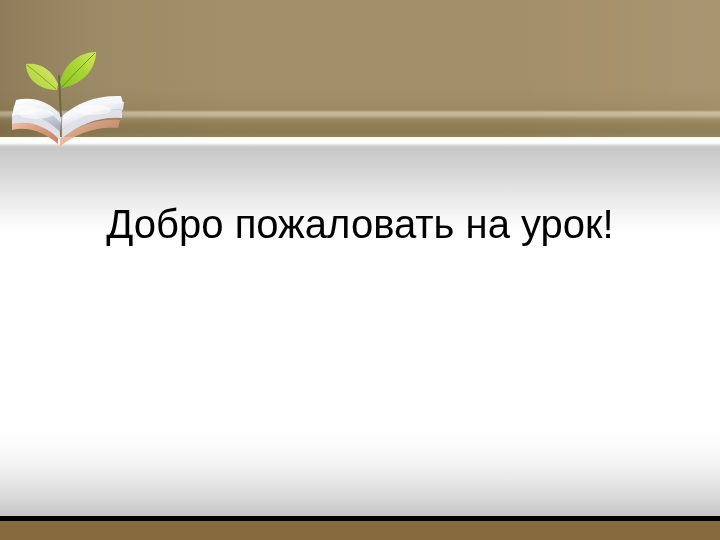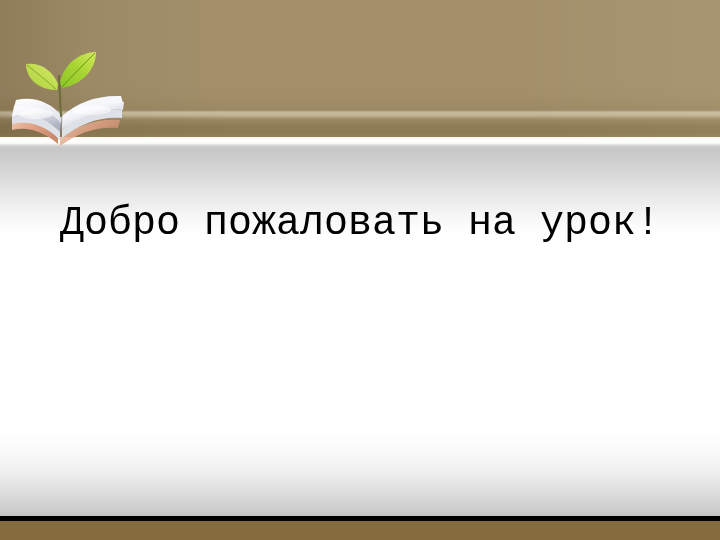--- a/index.html
+++ b/index.html
@@ -113,21 +113,21 @@
     display: block;
   }
 
   
   .title {
     position: absolute;
     left: 0;
     top: 201px;
     width: 720px;
     text-align: center;
-    font-family: Liberation Mono, monospace;
+    font-family: Liberation Sans, sans-serif;
     font-size: 40px;
     line-height: 46px;
     font-weight: 400;
     color: #000000;
     letter-spacing: 0px;
     white-space: nowrap;
   }
 
   
   .footer-rule {

